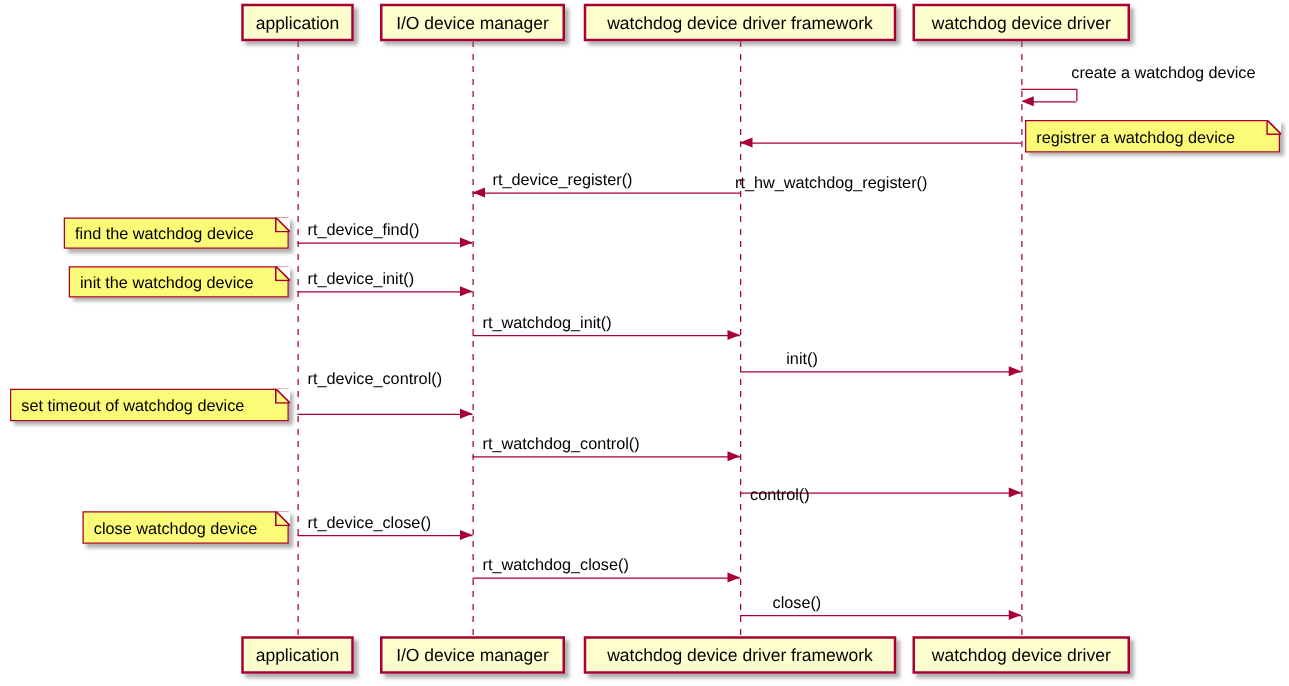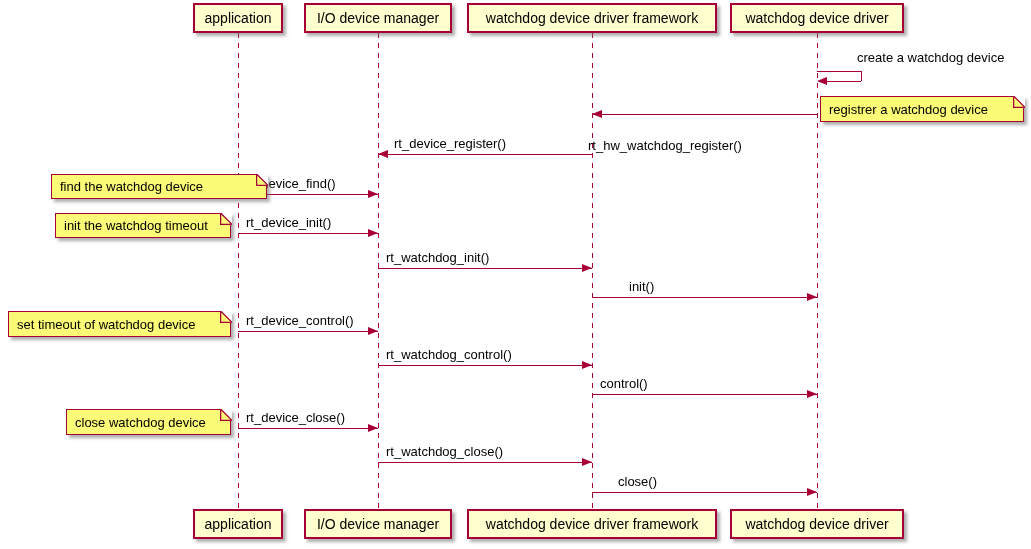--- a/index.html
+++ b/index.html
@@ -90,52 +90,52 @@
     <div class="head r" style="left: 368px; top: 229px;"></div>
     <div class="mlabel" style="left: 246px; top: 216px;">rt_device_init()</div>
     <div class="mline" style="left: 378px; top: 268px; width: 214px;"></div>
     <div class="head r" style="left: 582px; top: 264px;"></div>
     <div class="mlabel" style="left: 386px; top: 251px;">rt_watchdog_init()</div>
     <div class="mline" style="left: 592px; top: 297px; width: 225px;"></div>
     <div class="head r" style="left: 807px; top: 293px;"></div>
     <div class="mlabel" style="left: 629px; top: 280px;">init()</div>
     <div class="mline" style="left: 238px; top: 331px; width: 140px;"></div>
     <div class="head r" style="left: 368px; top: 327px;"></div>
-    <div class="mlabel" style="left: 246px; top: 314px;">rt_device_control()</div>
+    <div class="mlabel" style="left: 246px; top: 296px;">rt_device_control()</div>
     <div class="mline" style="left: 378px; top: 365px; width: 214px;"></div>
     <div class="head r" style="left: 582px; top: 361px;"></div>
     <div class="mlabel" style="left: 386px; top: 348px;">rt_watchdog_control()</div>
     <div class="mline" style="left: 592px; top: 394px; width: 225px;"></div>
     <div class="head r" style="left: 807px; top: 390px;"></div>
-    <div class="mlabel" style="left: 600px; top: 377px; text-align: right;">control()</div>
+    <div class="mlabel" style="left: 600px; top: 389px; text-align: right;">control()</div>
     <div class="mline" style="left: 238px; top: 428px; width: 140px;"></div>
     <div class="head r" style="left: 368px; top: 424px;"></div>
     <div class="mlabel" style="left: 246px; top: 411px;">rt_device_close()</div>
     <div class="mline" style="left: 378px; top: 462px; width: 214px;"></div>
     <div class="head r" style="left: 582px; top: 458px;"></div>
     <div class="mlabel" style="left: 386px; top: 445px;">rt_watchdog_close()</div>
     <div class="mline" style="left: 592px; top: 492px; width: 225px;"></div>
     <div class="head r" style="left: 807px; top: 488px;"></div>
     <div class="mlabel" style="left: 618px; top: 475px;">close()</div>
     <div class="note" style="left: 820px; top: 96px; width: 204px; height: 26px;">
       <span>registrer a watchdog device</span>
       <svg width="12" height="12" viewBox="0 0 12 12" class="fold">
         <path d="M0 0 L12 0 L12 12 Z" fill="#FFFFFF"></path>
         <path d="M0.6 0 L0.6 11.4 L12 11.4 Z" fill="#FBFB77" stroke="#A80036" stroke-width="1.3"></path>
       </svg>
     </div>
-    <div class="note" style="left: 51px; top: 174px; width: 216px; height: 25px;">
+    <div class="note" style="left: 51px; top: 174px; width: 180px; height: 25px;">
       <span>find the watchdog device</span>
       <svg width="12" height="12" viewBox="0 0 12 12" class="fold">
         <path d="M0 0 L12 0 L12 12 Z" fill="#FFFFFF"></path>
         <path d="M0.6 0 L0.6 11.4 L12 11.4 Z" fill="#FBFB77" stroke="#A80036" stroke-width="1.3"></path>
       </svg>
     </div>
     <div class="note" style="left: 55px; top: 213px; width: 176px; height: 25px;">
-      <span>init the watchdog timeout</span>
+      <span>init the watchdog device</span>
       <svg width="12" height="12" viewBox="0 0 12 12" class="fold">
         <path d="M0 0 L12 0 L12 12 Z" fill="#FFFFFF"></path>
         <path d="M0.6 0 L0.6 11.4 L12 11.4 Z" fill="#FBFB77" stroke="#A80036" stroke-width="1.3"></path>
       </svg>
     </div>
     <div class="note" style="left: 66px; top: 409px; width: 165px; height: 26px;">
       <span>close watchdog device</span>
       <svg width="12" height="12" viewBox="0 0 12 12" class="fold">
         <path d="M0 0 L12 0 L12 12 Z" fill="#FFFFFF"></path>
         <path d="M0.6 0 L0.6 11.4 L12 11.4 Z" fill="#FBFB77" stroke="#A80036" stroke-width="1.3"></path>

